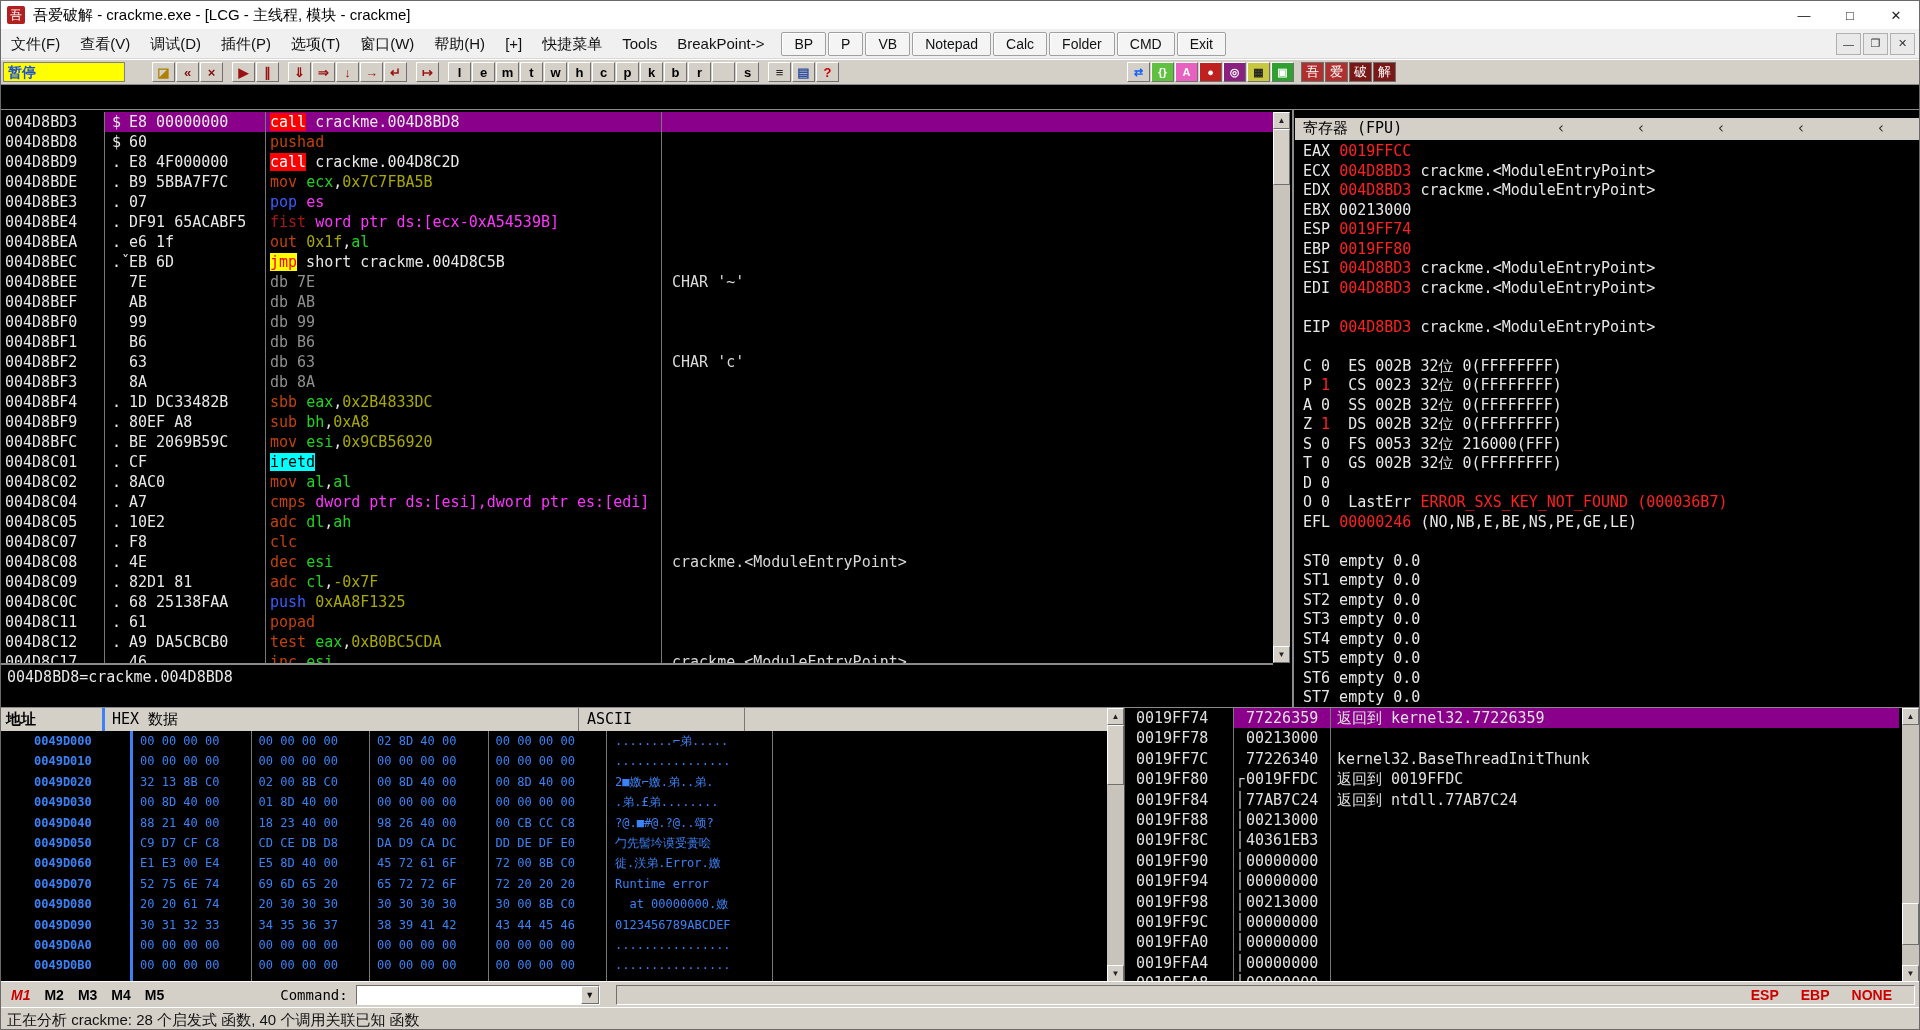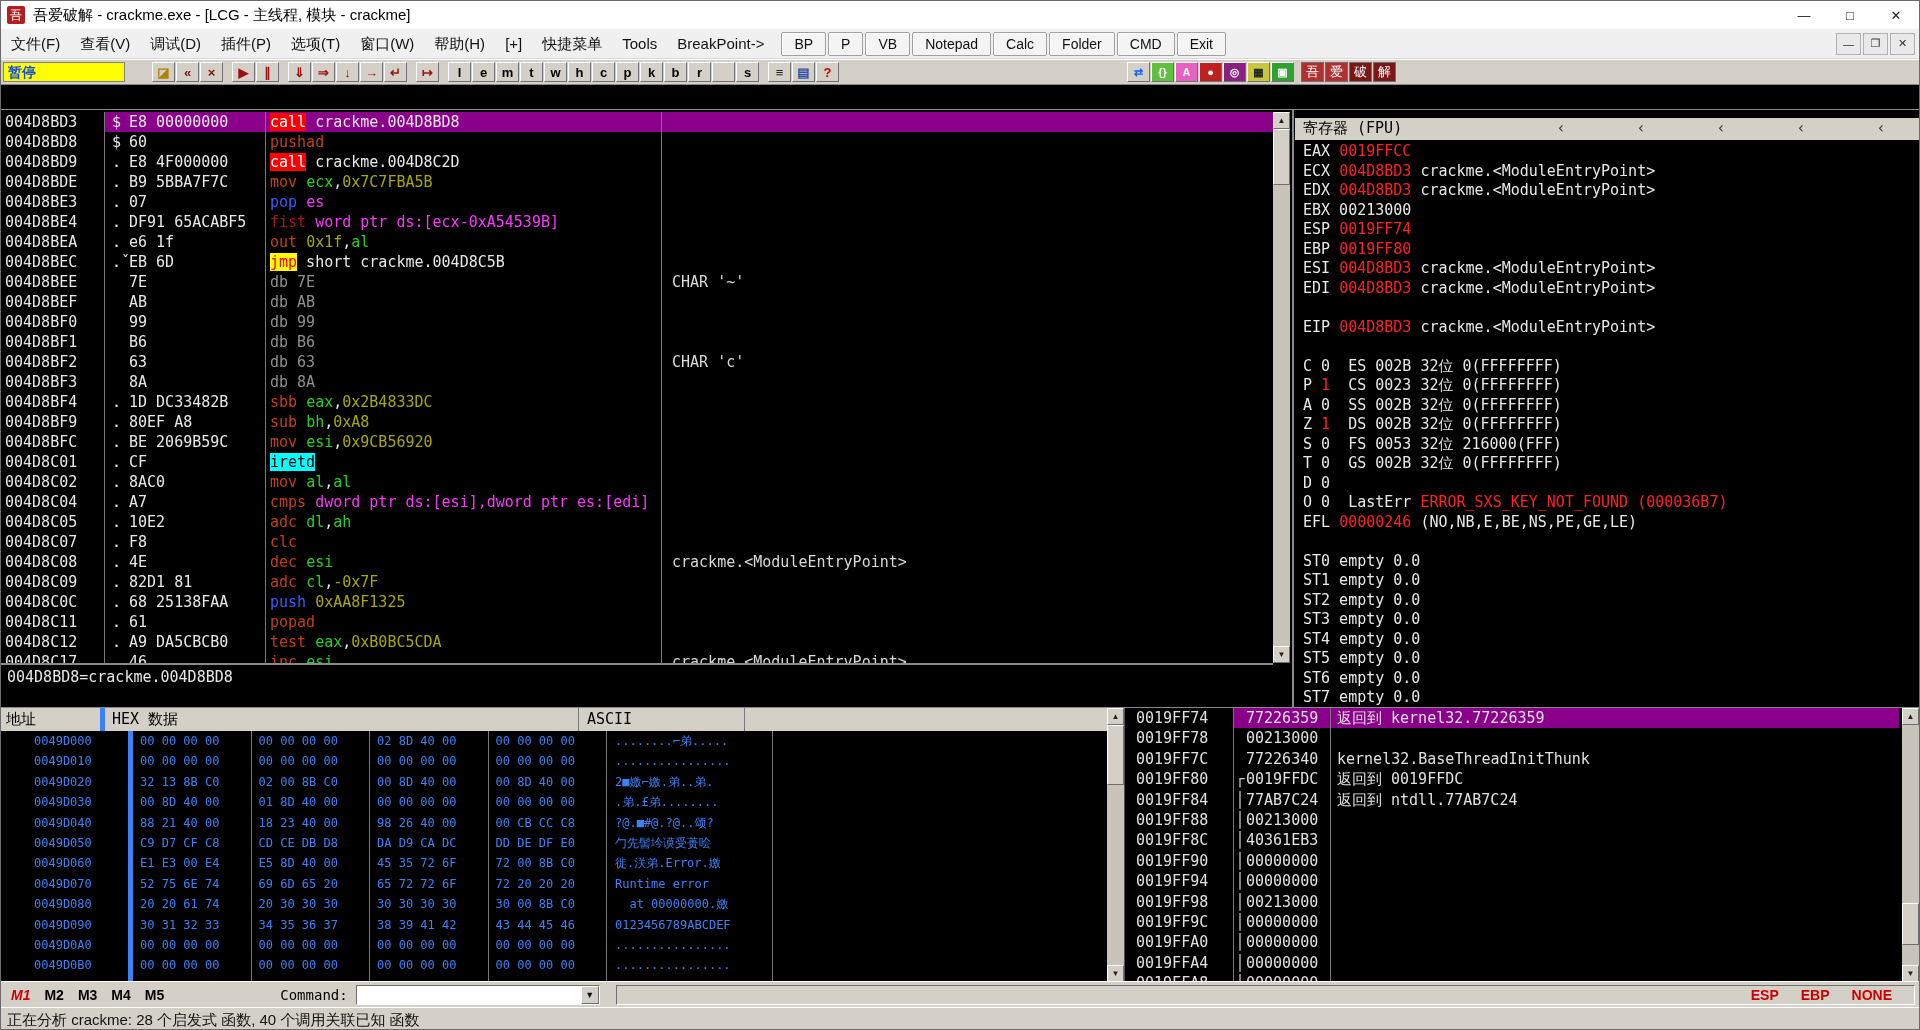--- a/index.html
+++ b/index.html
@@ -51,21 +51,21 @@
   .regline{height:19.5px;font-size:15px;line-height:19.5px;white-space:pre;}
   
   .sb{position:absolute;width:17px;background:#c8c4bc;}
   .sbbtn{position:absolute;left:0;width:17px;height:17px;background:#d4d0c8;border:1px solid;border-color:#fff #6f6f6f #6f6f6f #fff;font-size:8px;display:flex;align-items:center;justify-content:center;color:#222;}
   .sbthumb{position:absolute;left:0;width:17px;background:#d4d0c8;border:1px solid;border-color:#fff #6f6f6f #6f6f6f #fff;}
   
   .bottom{position:absolute;top:706px;left:0;width:1920px;height:274px;background:#000;border-top:1px solid #8a8a8a;}
   .dump{position:absolute;left:0;top:0;width:1106px;height:274px;overflow:hidden;}
   .dumphead{display:flex;height:23px;background:#d4d0c8;color:#000;font-size:15px;line-height:22px;}
   .hrow{display:flex;height:20.4px;font-size:12px;line-height:20.4px;color:#3b82f6;white-space:pre;padding-left:28px;}
-  .h-addr{width:104px;padding-left:5px;border-right:5px solid #3b82f6;flex:none;}
+  .h-addr{width:104px;padding-left:5px;border-right:3px solid #3b82f6;flex:none;font-weight:bold;}
   .h-grp{width:118.5px;padding-left:7px;border-right:1px solid #787878;flex:none;overflow:hidden;}
   .h-asc{width:166px;padding-left:8px;border-right:1px solid #787878;flex:none;overflow:hidden;}
   .h-hexhead{width:474px;padding-left:7px;border-right:1px solid #787878;flex:none;}
   .bdiv{position:absolute;left:1127px;top:0;width:4px;height:274px;background:#000;border-left:1px solid #555;}
   .stack{position:absolute;left:1131px;top:0;width:767px;height:274px;overflow:hidden;}
   .srow{display:flex;height:20.4px;font-size:15px;line-height:20.4px;color:#e0e0e0;white-space:pre;}
   .s-addr{width:102px;padding-left:4px;border-right:1px solid #787878;background:#000;flex:none;}
   .s-rest{flex:1;display:flex;}
   .s-rest.sel{background:#8a008a;}
   .s-br{width:12px;text-align:center;color:#cfcfcf;flex:none;}
@@ -285,21 +285,21 @@
         <div class="h-hexhead">HEX 数据</div>
         <div class="h-asc">ASCII</div>
       </div>
       <div id="hexrows">
           <div class="hrow"><span class="h-addr">0049D000</span><span class="h-grp">00 00 00 00</span><span class="h-grp">00 00 00 00</span><span class="h-grp">02 8D 40 00</span><span class="h-grp">00 00 00 00</span><span class="h-asc">........⌐弟.....</span></div>
           <div class="hrow"><span class="h-addr">0049D010</span><span class="h-grp">00 00 00 00</span><span class="h-grp">00 00 00 00</span><span class="h-grp">00 00 00 00</span><span class="h-grp">00 00 00 00</span><span class="h-asc">................</span></div>
           <div class="hrow"><span class="h-addr">0049D020</span><span class="h-grp">32 13 8B C0</span><span class="h-grp">02 00 8B C0</span><span class="h-grp">00 8D 40 00</span><span class="h-grp">00 8D 40 00</span><span class="h-asc">2■嬓⌐嬓.弟..弟.</span></div>
           <div class="hrow"><span class="h-addr">0049D030</span><span class="h-grp">00 8D 40 00</span><span class="h-grp">01 8D 40 00</span><span class="h-grp">00 00 00 00</span><span class="h-grp">00 00 00 00</span><span class="h-asc">.弟.£弟........</span></div>
           <div class="hrow"><span class="h-addr">0049D040</span><span class="h-grp">88 21 40 00</span><span class="h-grp">18 23 40 00</span><span class="h-grp">98 26 40 00</span><span class="h-grp">00 CB CC C8</span><span class="h-asc">?@.■#@.?@..颂?</span></div>
           <div class="hrow"><span class="h-addr">0049D050</span><span class="h-grp">C9 D7 CF C8</span><span class="h-grp">CD CE DB D8</span><span class="h-grp">DA D9 CA DC</span><span class="h-grp">DD DE DF E0</span><span class="h-asc">勹先髻坅谟受蒉哙</span></div>
-          <div class="hrow"><span class="h-addr">0049D060</span><span class="h-grp">E1 E3 00 E4</span><span class="h-grp">E5 8D 40 00</span><span class="h-grp">45 35 72 6F</span><span class="h-grp">72 00 8B C0</span><span class="h-asc">徙.浂弟.Error.嬓</span></div>
+          <div class="hrow"><span class="h-addr">0049D060</span><span class="h-grp">E1 E3 00 E4</span><span class="h-grp">E5 8D 40 00</span><span class="h-grp">45 72 61 6F</span><span class="h-grp">72 00 8B C0</span><span class="h-asc">徙.浂弟.Error.嬓</span></div>
           <div class="hrow"><span class="h-addr">0049D070</span><span class="h-grp">52 75 6E 74</span><span class="h-grp">69 6D 65 20</span><span class="h-grp">65 72 72 6F</span><span class="h-grp">72 20 20 20</span><span class="h-asc">Runtime error</span></div>
           <div class="hrow"><span class="h-addr">0049D080</span><span class="h-grp">20 20 61 74</span><span class="h-grp">20 30 30 30</span><span class="h-grp">30 30 30 30</span><span class="h-grp">30 00 8B C0</span><span class="h-asc">  at 00000000.嬓</span></div>
           <div class="hrow"><span class="h-addr">0049D090</span><span class="h-grp">30 31 32 33</span><span class="h-grp">34 35 36 37</span><span class="h-grp">38 39 41 42</span><span class="h-grp">43 44 45 46</span><span class="h-asc">0123456789ABCDEF</span></div>
           <div class="hrow"><span class="h-addr">0049D0A0</span><span class="h-grp">00 00 00 00</span><span class="h-grp">00 00 00 00</span><span class="h-grp">00 00 00 00</span><span class="h-grp">00 00 00 00</span><span class="h-asc">................</span></div>
           <div class="hrow"><span class="h-addr">0049D0B0</span><span class="h-grp">00 00 00 00</span><span class="h-grp">00 00 00 00</span><span class="h-grp">00 00 00 00</span><span class="h-grp">00 00 00 00</span><span class="h-asc">................</span></div>
           <div class="hrow"><span class="h-addr">0049D0C0</span><span class="h-grp">00 00 00 00</span><span class="h-grp">00 00 00 00</span><span class="h-grp">00 00 00 00</span><span class="h-grp">00 00 00 00</span><span class="h-asc">................</span></div>
         </div>
     </div>
 
     <div class="sb" style="left:1106px;top:0;height:274px;">

